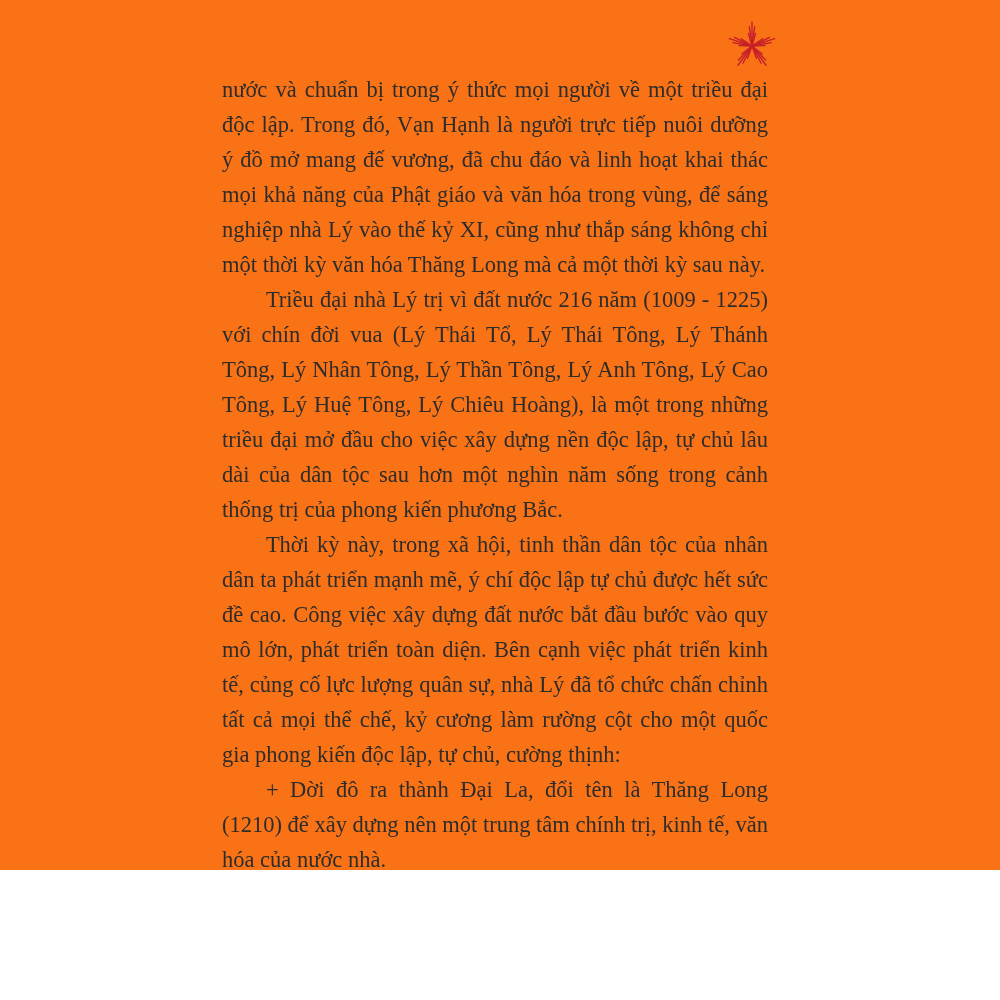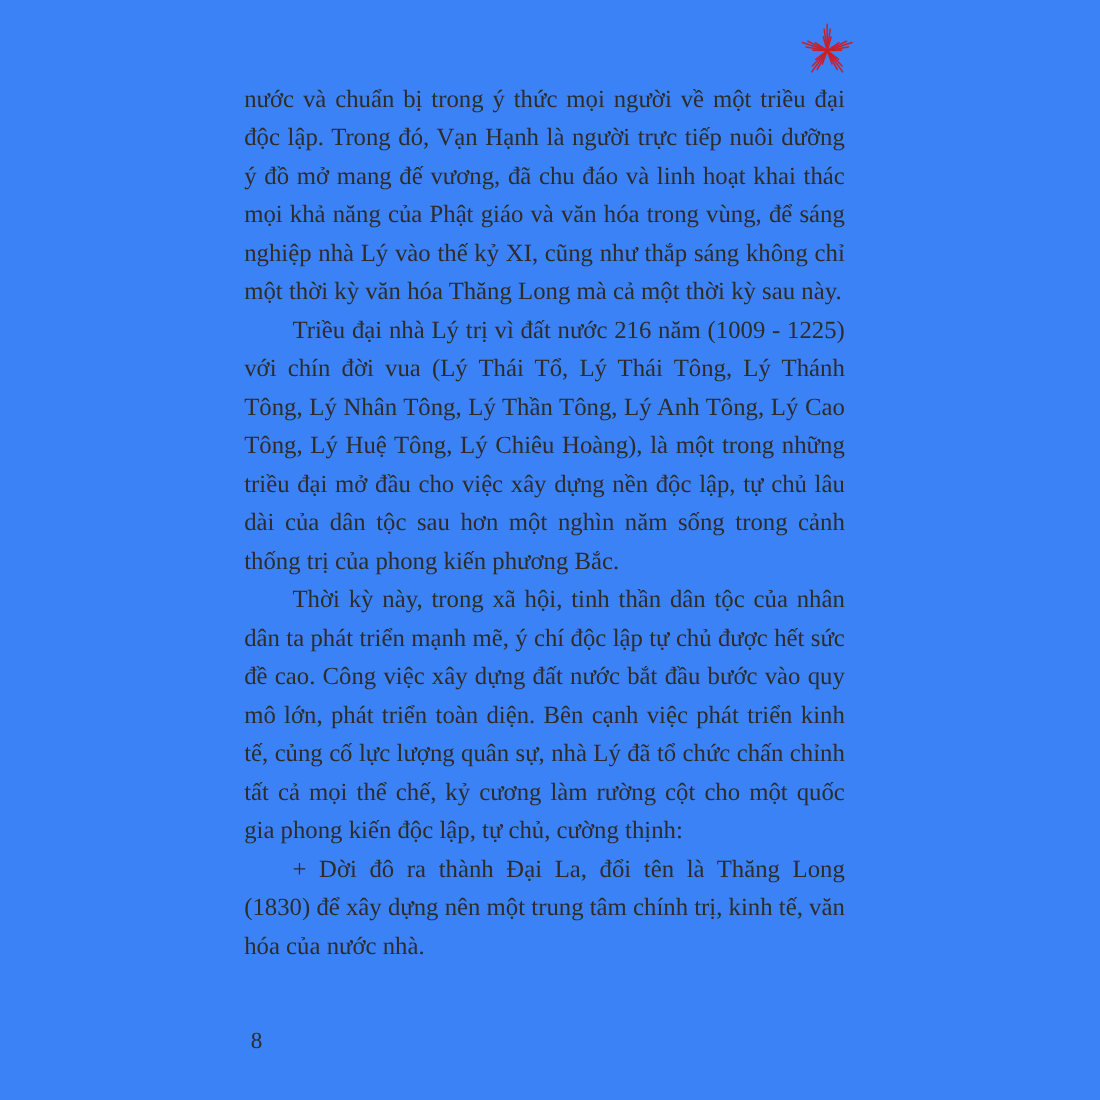--- a/index.html
+++ b/index.html
@@ -3,22 +3,22 @@
 <meta charset="utf-8">
 <style>
   html, body {
     margin: 0;
     padding: 0;
     background: #ffffff;
   }
   .page {
     position: relative;
     width: 1000px;
-    height: 1000px;
-    background: #3b82f6;
+    height: 870px;
+    background: #f97316;
     overflow: hidden;
     font-family: "Liberation Serif", "DejaVu Serif", serif;
   }
   .logo {
     position: absolute;
     left: 726px;
     top: 20px;
     width: 52px;
     height: 52px;
   }
@@ -89,18 +89,18 @@
         <line x1="24" y1="24" x2="12.0" y2="23.6"></line>
         <line x1="24" y1="24" x2="14.1" y2="17.3"></line>
       </g>
     </svg>
   </div>
 
   <div class="text-block" id="paragraphs">
       <p class="no-indent">nước và chuẩn bị trong ý thức mọi người về một triều đại độc lập. Trong đó, Vạn Hạnh là người trực tiếp nuôi dưỡng ý đồ mở mang đế vương, đã chu đáo và linh hoạt khai thác mọi khả năng của Phật giáo và văn hóa trong vùng, để sáng nghiệp nhà Lý vào thế kỷ XI, cũng như thắp sáng không chỉ một thời kỳ văn hóa Thăng Long mà cả một thời kỳ sau này.</p>
       <p>Triều đại nhà Lý trị vì đất nước 216 năm (1009 - 1225) với chín đời vua (Lý Thái Tổ, Lý Thái Tông, Lý Thánh Tông, Lý Nhân Tông, Lý Thần Tông, Lý Anh Tông, Lý Cao Tông, Lý Huệ Tông, Lý Chiêu Hoàng), là một trong những triều đại mở đầu cho việc xây dựng nền độc lập, tự chủ lâu dài của dân tộc sau hơn một nghìn năm sống trong cảnh thống trị của phong kiến phương Bắc.</p>
       <p>Thời kỳ này, trong xã hội, tinh thần dân tộc của nhân dân ta phát triển mạnh mẽ, ý chí độc lập tự chủ được hết sức đề cao. Công việc xây dựng đất nước bắt đầu bước vào quy mô lớn, phát triển toàn diện. Bên cạnh việc phát triển kinh tế, củng cố lực lượng quân sự, nhà Lý đã tổ chức chấn chỉnh tất cả mọi thể chế, kỷ cương làm rường cột cho một quốc gia phong kiến độc lập, tự chủ, cường thịnh:</p>
-      <p>+ Dời đô ra thành Đại La, đổi tên là Thăng Long (1830) để xây dựng nên một trung tâm chính trị, kinh tế, văn hóa của nước nhà.</p>
+      <p>+ Dời đô ra thành Đại La, đổi tên là Thăng Long (1210) để xây dựng nên một trung tâm chính trị, kinh tế, văn hóa của nước nhà.</p>
     </div>
 
   <div class="page-number">8</div>
 
 </div>
 
 </body></html>

